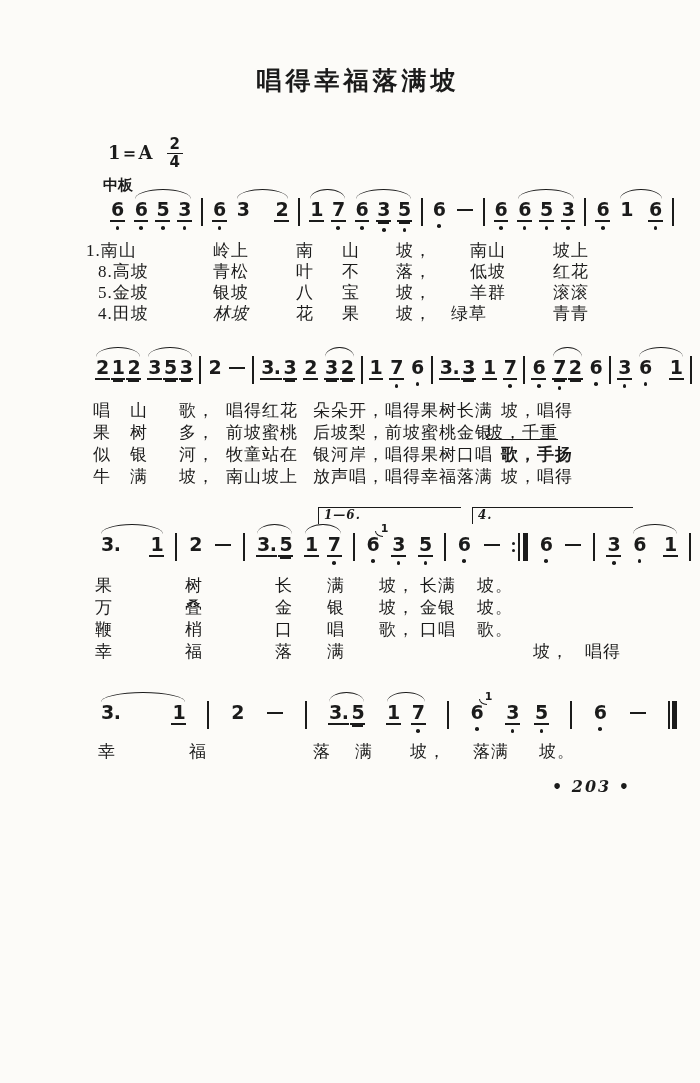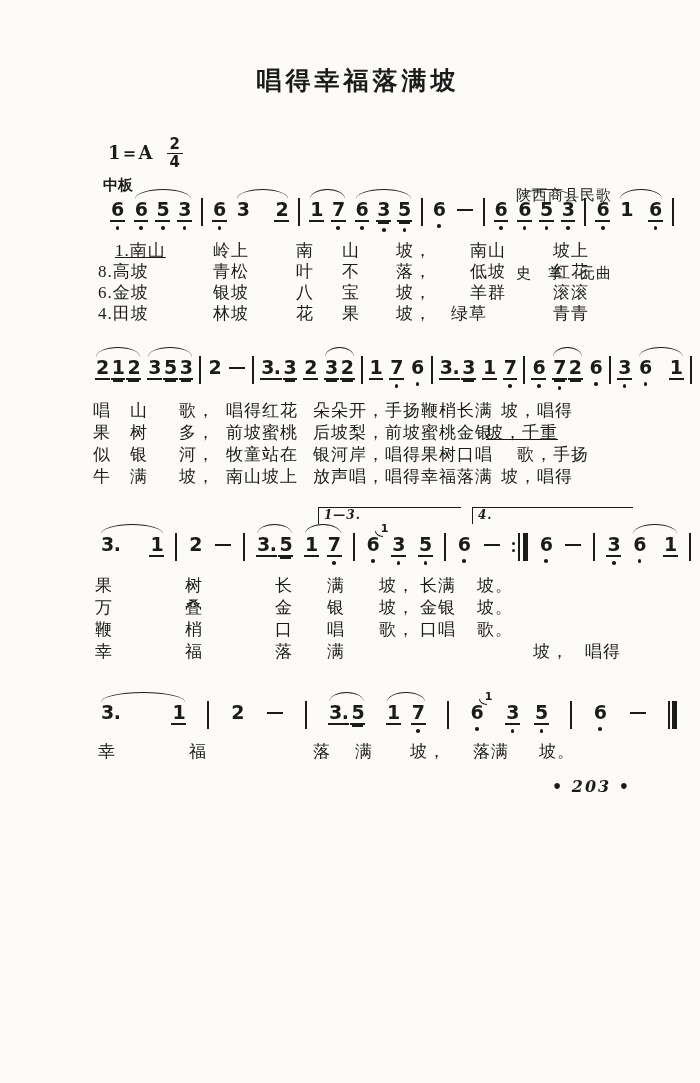--- a/index.html
+++ b/index.html
@@ -62,38 +62,34 @@
   
   .pageno{position:absolute;left:552px;top:777px;font-size:16px;font-weight:700;
     font-style:italic;letter-spacing:2px;font-family:"DejaVu Serif",serif;}
 </style>
 </head>
 <body>
 
 <div id="page">
   <div class="title">唱得幸福落满坡</div>
 
-  <div class="credits">
-    <div>陕西商县民歌</div>
-    <div>史　掌　元曲</div>
-  </div>
 
   <div class="keyrow">
     <span>1＝A</span>
     <span class="meter">
       <span class="mnum">2</span>
       <span class="mden">4</span>
     </span>
   </div>
 
   <div class="tempo">中板</div>
 
   <div id="volta-layer">
       <div class="volta" style="left: 318px; width: 142px; top: 507px;">
-        <span class="vlabel">1—3.</span>
+        <span class="vlabel">1—6.</span>
       </div>
       <div class="volta" style="left: 472px; width: 160px; top: 507px;">
         <span class="vlabel">4.</span>
       </div>
     </div>
   <div id="music-layer">
       <div class="music-line line1">
         <div class="g tok">
           <div class="note u1">
             <span class="num">6</span>
@@ -484,71 +480,71 @@
         </div>
         <div class="dash tok"></div>
         <div class="fin tok">
           <div class="thin"></div>
           <div class="thick"></div>
         </div>
       </div>
     </div>
   <div id="lyrics-layer">
       <div class="lyrics-set" style="top: 241px;">
-        <span class="lyr" style="left: 115px; top: 0px; text-decoration: underline;">1.南山</span>
+        <span class="lyr" style="left: 86px; top: 0px;">1.南山</span>
         <span class="lyr" style="left: 213px; top: 0px;">岭上</span>
         <span class="lyr" style="left: 296px; top: 0px;">南</span>
         <span class="lyr" style="left: 342px; top: 0px;">山</span>
         <span class="lyr" style="left: 396px; top: 0px;">坡，</span>
         <span class="lyr" style="left: 470px; top: 0px;">南山</span>
         <span class="lyr" style="left: 553px; top: 0px;">坡上</span>
         <span class="lyr" style="left: 98px; top: 21px;">8.高坡</span>
         <span class="lyr" style="left: 213px; top: 21px;">青松</span>
         <span class="lyr" style="left: 296px; top: 21px;">叶</span>
         <span class="lyr" style="left: 342px; top: 21px;">不</span>
         <span class="lyr" style="left: 396px; top: 21px;">落，</span>
         <span class="lyr" style="left: 470px; top: 21px;">低坡</span>
         <span class="lyr" style="left: 553px; top: 21px;">红花</span>
-        <span class="lyr" style="left: 98px; top: 42px;">6.金坡</span>
+        <span class="lyr" style="left: 98px; top: 42px;">5.金坡</span>
         <span class="lyr" style="left: 213px; top: 42px; text-align: right;">银坡</span>
         <span class="lyr" style="left: 296px; top: 42px;">八</span>
         <span class="lyr" style="left: 342px; top: 42px;">宝</span>
         <span class="lyr" style="left: 396px; top: 42px;">坡，</span>
         <span class="lyr" style="left: 470px; top: 42px;">羊群</span>
         <span class="lyr" style="left: 553px; top: 42px;">滚滚</span>
         <span class="lyr" style="left: 98px; top: 63px;">4.田坡</span>
-        <span class="lyr" style="left: 213px; top: 63px;">林坡</span>
+        <span class="lyr" style="left: 213px; top: 63px; font-style: italic;">林坡</span>
         <span class="lyr" style="left: 296px; top: 63px;">花</span>
         <span class="lyr" style="left: 342px; top: 63px;">果</span>
         <span class="lyr" style="left: 396px; top: 63px;">坡，</span>
         <span class="lyr" style="left: 451px; top: 63px;">绿草</span>
         <span class="lyr" style="left: 553px; top: 63px;">青青</span>
       </div>
       <div class="lyrics-set" style="top: 401px;">
         <span class="lyr" style="left: 93px; top: 0px;">唱</span>
         <span class="lyr" style="left: 130px; top: 0px;">山</span>
         <span class="lyr" style="left: 179px; top: 0px;">歌，</span>
         <span class="lyr" style="left: 226px; top: 0px;">唱得红花</span>
-        <span class="lyr" style="left: 313px; top: 0px;">朵朵开，手扬鞭梢</span>
+        <span class="lyr" style="left: 313px; top: 0px;">朵朵开，唱得果树</span>
         <span class="lyr" style="left: 457px; top: 0px;">长满</span>
         <span class="lyr" style="left: 501px; top: 0px;">坡，唱得</span>
         <span class="lyr" style="left: 93px; top: 22px;">果</span>
         <span class="lyr" style="left: 130px; top: 22px;">树</span>
         <span class="lyr" style="left: 179px; top: 22px;">多，</span>
         <span class="lyr" style="left: 226px; top: 22px;">前坡蜜桃</span>
         <span class="lyr" style="left: 313px; top: 22px;">后坡梨，前坡蜜桃</span>
         <span class="lyr" style="left: 457px; top: 22px;">金银</span>
         <span class="lyr" style="left: 486px; top: 22px; text-decoration: underline;">坡，千重</span>
         <span class="lyr" style="left: 93px; top: 44px;">似</span>
         <span class="lyr" style="left: 130px; top: 44px;">银</span>
         <span class="lyr" style="left: 179px; top: 44px;">河，</span>
         <span class="lyr" style="left: 226px; top: 44px;">牧童站在</span>
         <span class="lyr" style="left: 313px; top: 44px;">银河岸，唱得果树</span>
         <span class="lyr" style="left: 457px; top: 44px;">口唱</span>
-        <span class="lyr" style="left: 517px; top: 44px;">歌，手扬</span>
+        <span class="lyr" style="left: 501px; top: 44px; font-weight: bold;">歌，手扬</span>
         <span class="lyr" style="left: 93px; top: 66px;">牛</span>
         <span class="lyr" style="left: 130px; top: 66px;">满</span>
         <span class="lyr" style="left: 179px; top: 66px;">坡，</span>
         <span class="lyr" style="left: 226px; top: 66px;">南山坡上</span>
         <span class="lyr" style="left: 313px; top: 66px;">放声唱，唱得幸福</span>
         <span class="lyr" style="left: 457px; top: 66px;">落满</span>
         <span class="lyr" style="left: 501px; top: 66px;">坡，唱得</span>
       </div>
       <div class="lyrics-set" style="top: 576px;">
         <span class="lyr" style="left: 95px; top: 0px;">果</span>

